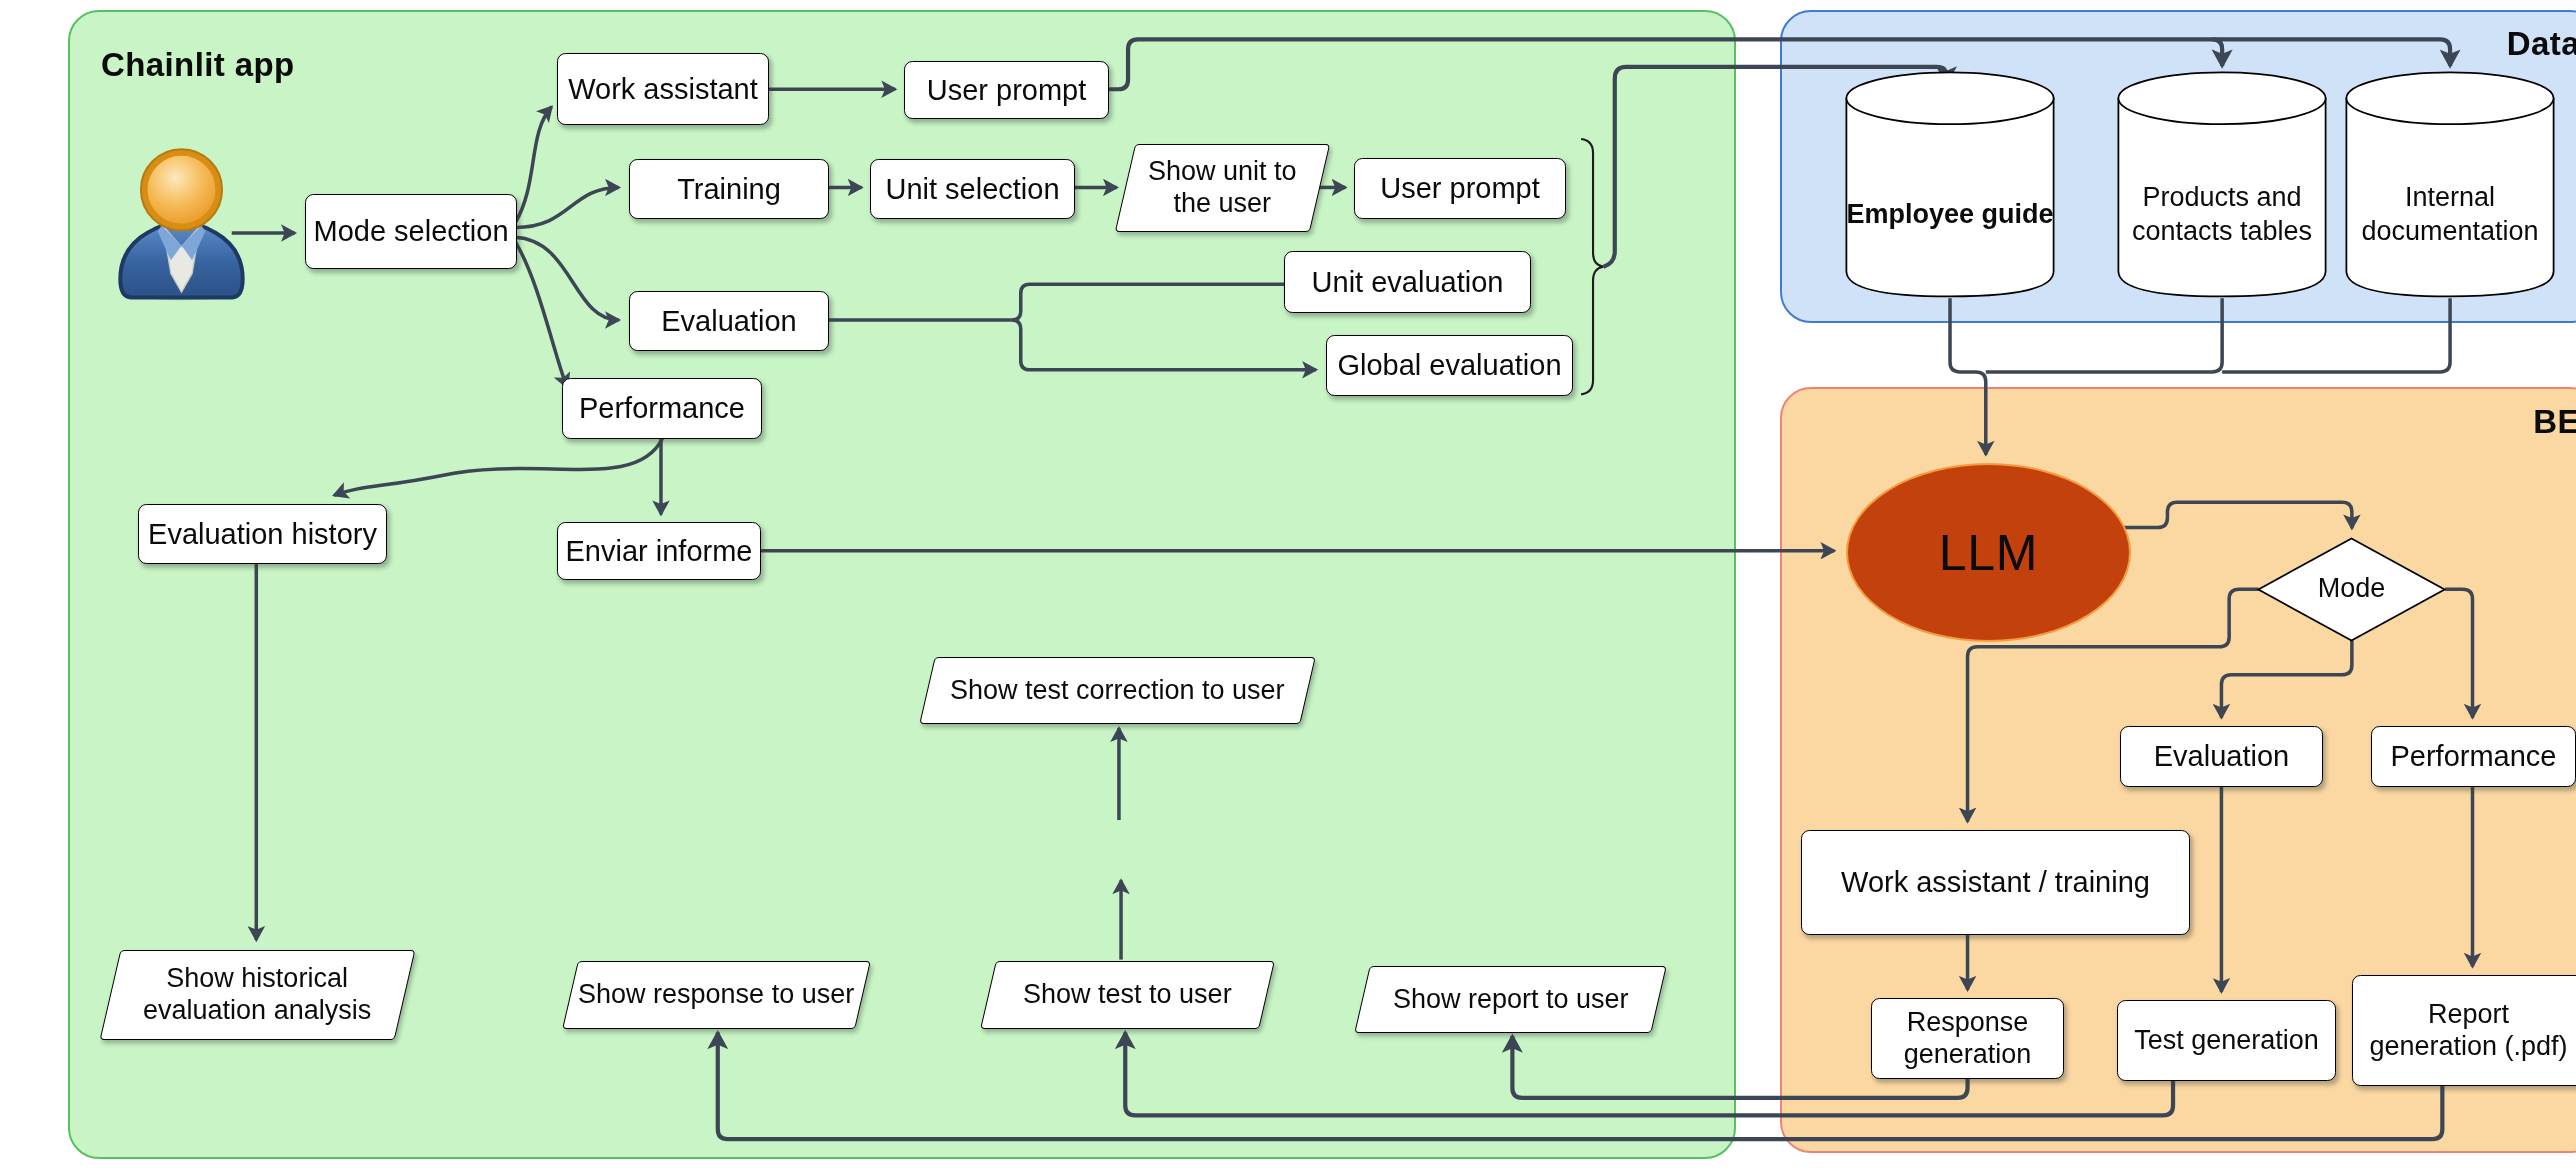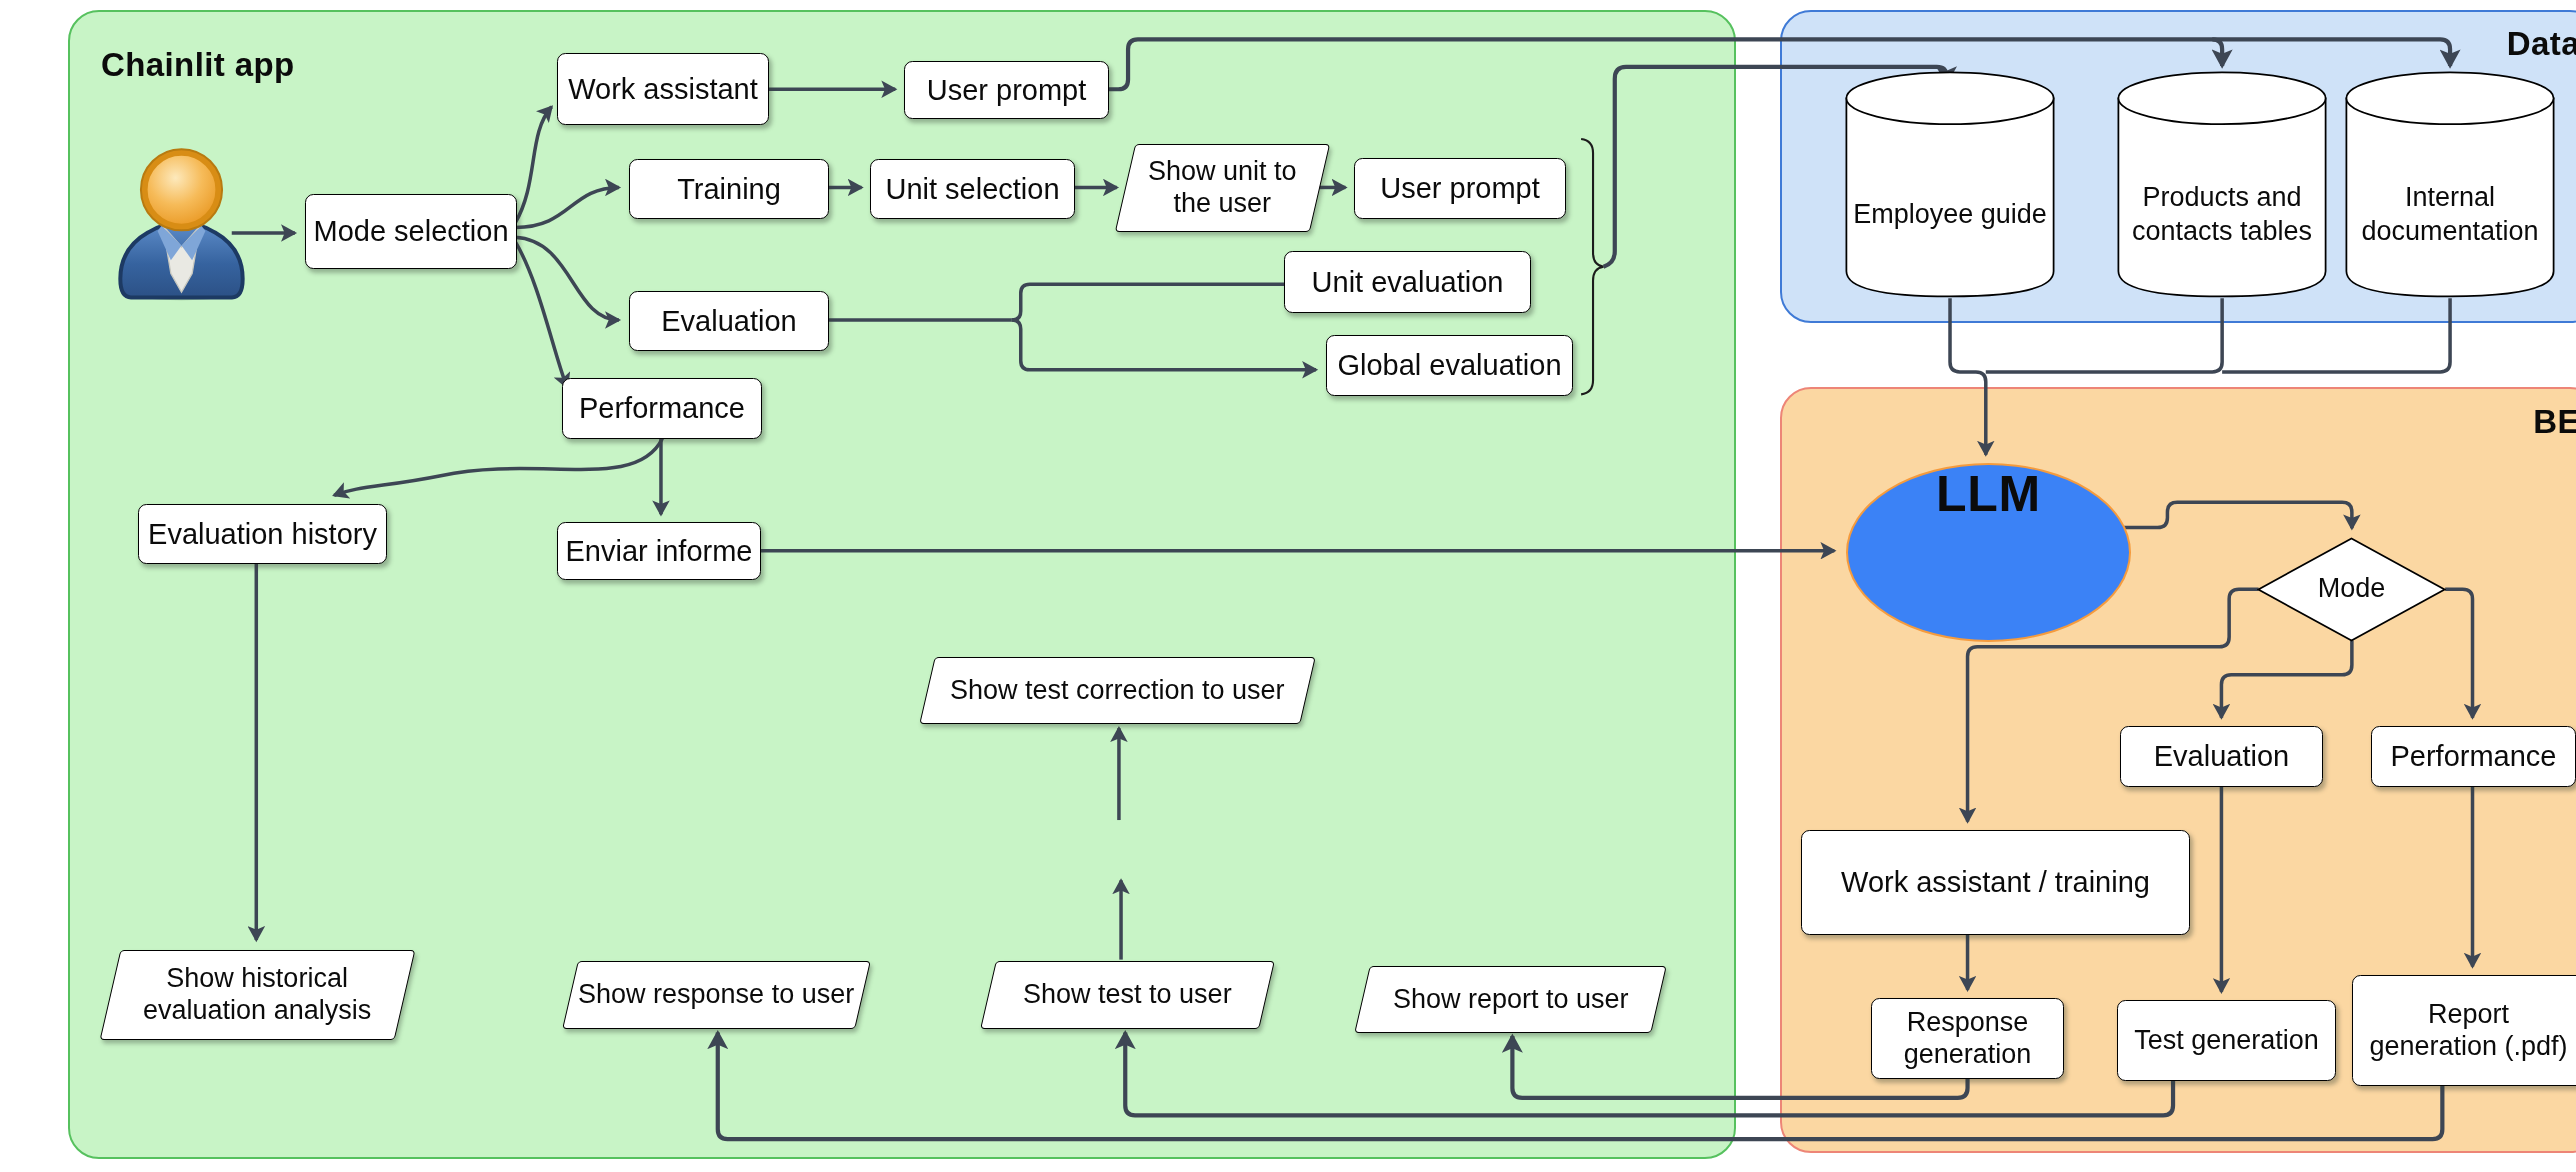--- a/index.html
+++ b/index.html
@@ -29,23 +29,23 @@
   
   .node{position:absolute;background:#ffffff;border:1.8px solid #000;
         border-radius:8.4px;display:flex;align-items:center;justify-content:center;
         text-align:center;font-size:29px;line-height:1.18;z-index:3;
         box-shadow:2.8px 3.5px 4.2px rgba(50,60,50,.35);white-space:pre-line;}
   .para{border-radius:4.2px;transform:skewX(-13deg);}
   .para > .plabel{transform:skewX(13deg);white-space:pre-line;text-align:center;}
   .shape{position:absolute;z-index:3;}
   .shape .slabel{position:absolute;left:0;width:100%;text-align:center;
                  font-size:27px;line-height:1.25;white-space:pre-line;}
-  .llm{position:absolute;z-index:3;background:#3b82f6;border:2.8px solid #f59b3d;
-       border-radius:50%;display:flex;align-items:flex-start;justify-content:center;
-       font-size:50px;font-weight:700;letter-spacing:0.7px;}
+  .llm{position:absolute;z-index:3;background:#c2410c;border:2.8px solid #f59b3d;
+       border-radius:50%;display:flex;align-items:center;justify-content:center;
+       font-size:50px;font-weight:400;letter-spacing:0.7px;}
   .diamond-label{position:absolute;width:100%;text-align:center;top:50%;
                  transform:translateY(-54%);font-size:27px;}
 </style>
 </head>
 <body>
 
 <div class="stage">
 
   <div class="region region-green"></div>
   <div class="region region-blue"></div>
@@ -155,21 +155,21 @@
   <div class="node para" style="left:522px;top:961px;width:291px;height:66px;font-size:27px;"><span class="plabel">Show response to user</span></div>
   <div class="node para" style="left:1314px;top:966px;width:295px;height:65px;font-size:27px;"><span class="plabel">Show report to user</span></div>
   <div class="node para" style="left:62px;top:950px;width:293px;height:88px;font-size:27px;"><span class="plabel">Show historical
 evaluation analysis</span></div>
 
   <div class="shape" style="left:1797px;top:70px;width:210px;height:228px;">
     <svg width="100%" height="100%" viewBox="0 0 300 325">
       <path d="M2,40 V287 Q2,323 150,323 Q298,323 298,287 V40 Z" fill="#fff" stroke="#000" stroke-width="2.5"></path>
       <ellipse cx="150" cy="40" rx="148" ry="37" fill="#fff" stroke="#000" stroke-width="2.5"></ellipse>
     </svg>
-    <div class="slabel" style="top:128px;">Employee guide</div>
+    <div class="slabel" style="top:128px;font-weight:bold;">Employee guide</div>
   </div>
   <div class="shape" style="left:2069px;top:70px;width:210px;height:228px;">
     <svg width="100%" height="100%" viewBox="0 0 300 325">
       <path d="M2,40 V287 Q2,323 150,323 Q298,323 298,287 V40 Z" fill="#fff" stroke="#000" stroke-width="2.5"></path>
       <ellipse cx="150" cy="40" rx="148" ry="37" fill="#fff" stroke="#000" stroke-width="2.5"></ellipse>
     </svg>
     <div class="slabel" style="top:111px;">Products and
 contacts tables</div>
   </div>
   <div class="shape" style="left:2297px;top:70px;width:210px;height:228px;">

